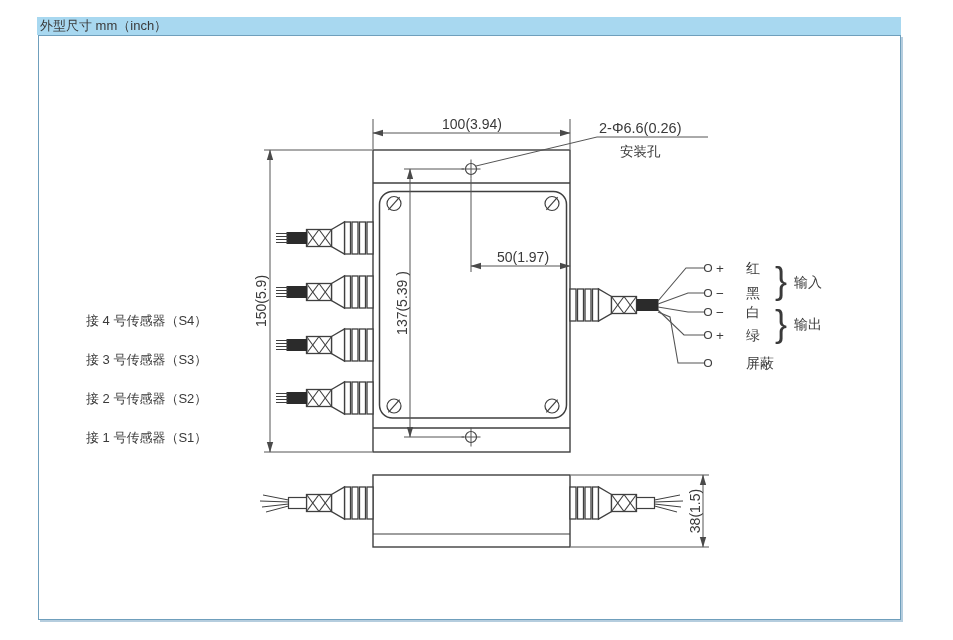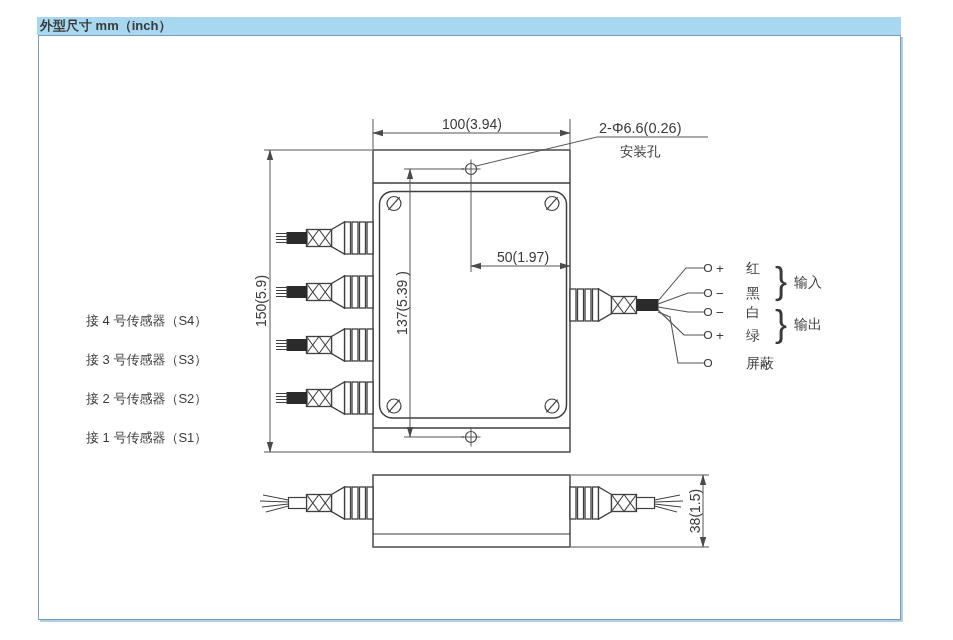--- a/index.html
+++ b/index.html
@@ -1,20 +1,20 @@
 <!DOCTYPE html>
 <html><head>
 <meta charset="utf-8">
 <style>
   html,body{margin:0;padding:0;background:#ffffff;}
   body{width:953px;height:640px;position:relative;font-family:"Liberation Sans",sans-serif;overflow:hidden;}
   .header-bar{
     position:absolute;left:37px;top:17px;width:864px;height:18px;
     background:#a8d8f0;color:#3a3a3a;font-size:13px;line-height:18px;
-    padding-left:3px;box-sizing:border-box;font-weight:bold;
+    padding-left:3px;box-sizing:border-box;
   }
   .panel{
     position:absolute;left:38px;top:35px;width:861px;height:583px;
     background:#ffffff;border:1px solid #6f9fbc;
     box-shadow:2px 2px 0 0 #b5cdde;
   }
   svg{position:absolute;left:0;top:0;}
   svg text{fill:#3a3a3a;}
 </style>
 </head>

